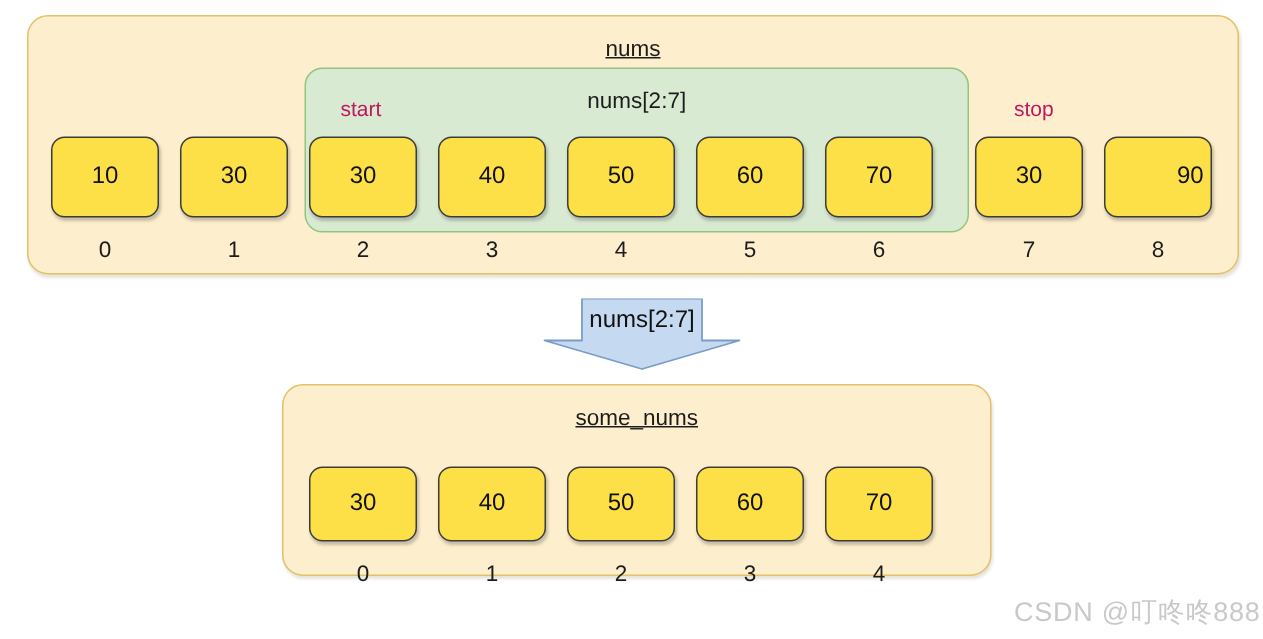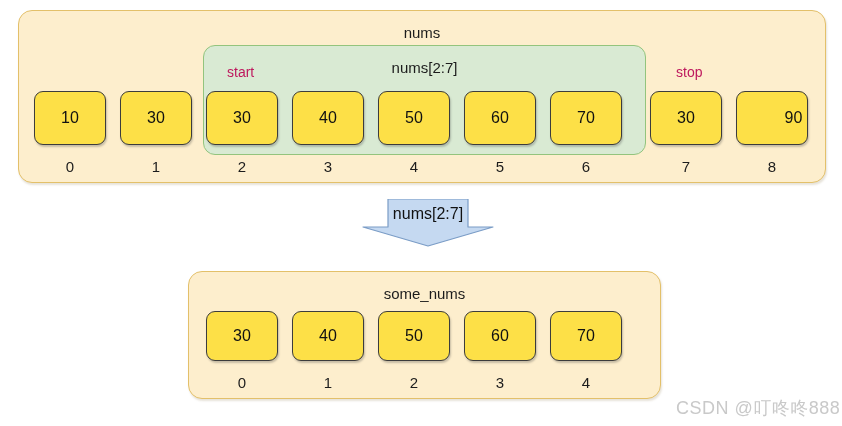--- a/index.html
+++ b/index.html
@@ -28,20 +28,21 @@
 
   .box-title {
     position: absolute;
     left: 0;
     right: 0;
     text-align: center;
     font-size: 15px;
     line-height: 16px;
     color: #1c1c1c;
     white-space: nowrap;
+    text-decoration: underline;
   }
 
   
   .slice-region {
     position: absolute;
     background: #d9ead3;
     border: 1px solid #93c47d;
     border-radius: 12px;
     box-sizing: border-box;
   }
@@ -147,21 +148,21 @@
 <div class="index-label" style="left:650px; top:159px; width:72px;">7</div>
 <div class="index-label" style="left:736px; top:159px; width:72px;">8</div>
 
 <div class="arrow-wrap" style="left:362px; top:199px; width:132px; height:48px;">
   <svg width="132" height="48" viewBox="0 0 132 48">
     <polygon points="26,0 106,0 106,28 131,28 66,47 1,28 26,28" fill="#c5d9f1" stroke="#7a9cc6" stroke-width="1.2" stroke-linejoin="round"></polygon>
   </svg>
   <div class="arrow-text" style="top:6px;">nums[2:7]</div>
 </div>
 
-<div class="array-box" style="left:188px; top:271px; width:473px; height:128px;">
+<div class="array-box" style="left:188px; top:256px; width:473px; height:128px;">
   <div class="box-title" style="top:14px;">some_nums</div>
 </div>
 
 <div class="cell" style="left:206px; top:311px; width:72px; height:50px;">30</div>
 <div class="cell" style="left:292px; top:311px; width:72px; height:50px;">40</div>
 <div class="cell" style="left:378px; top:311px; width:72px; height:50px;">50</div>
 <div class="cell" style="left:464px; top:311px; width:72px; height:50px;">60</div>
 <div class="cell" style="left:550px; top:311px; width:72px; height:50px;">70</div>
 
 <div class="index-label" style="left:206px; top:375px; width:72px;">0</div>

